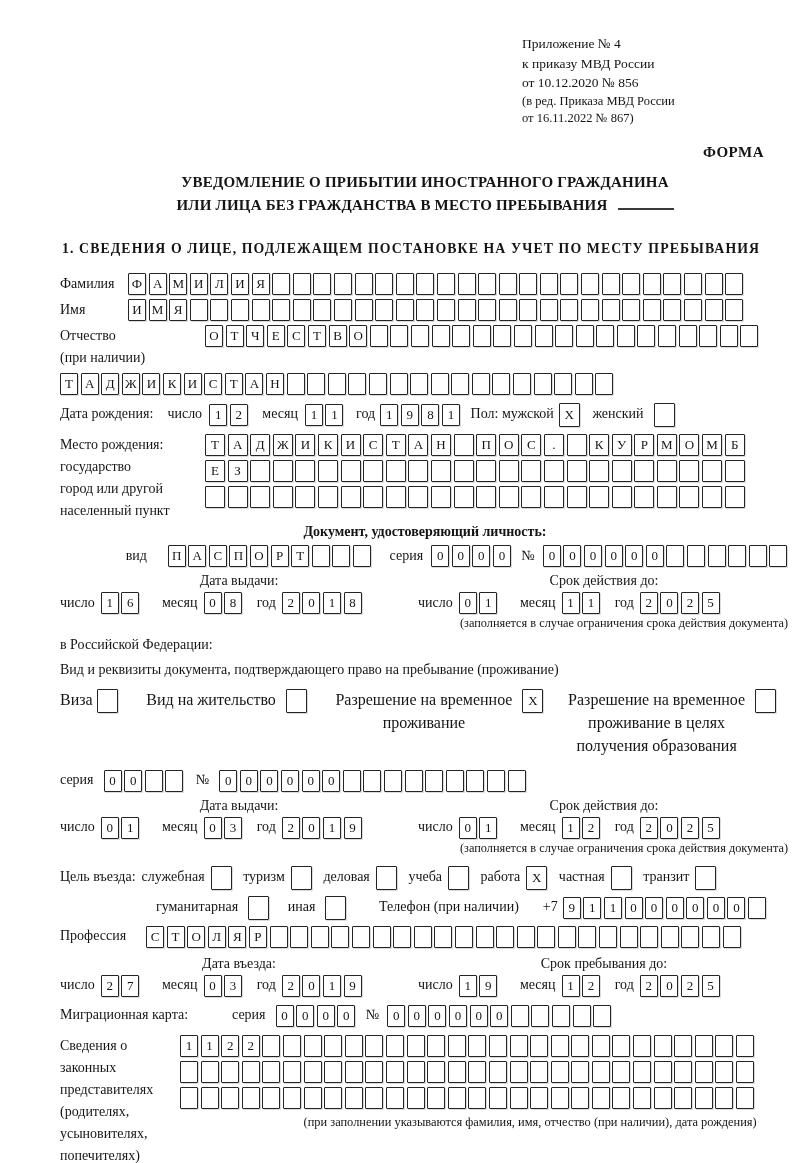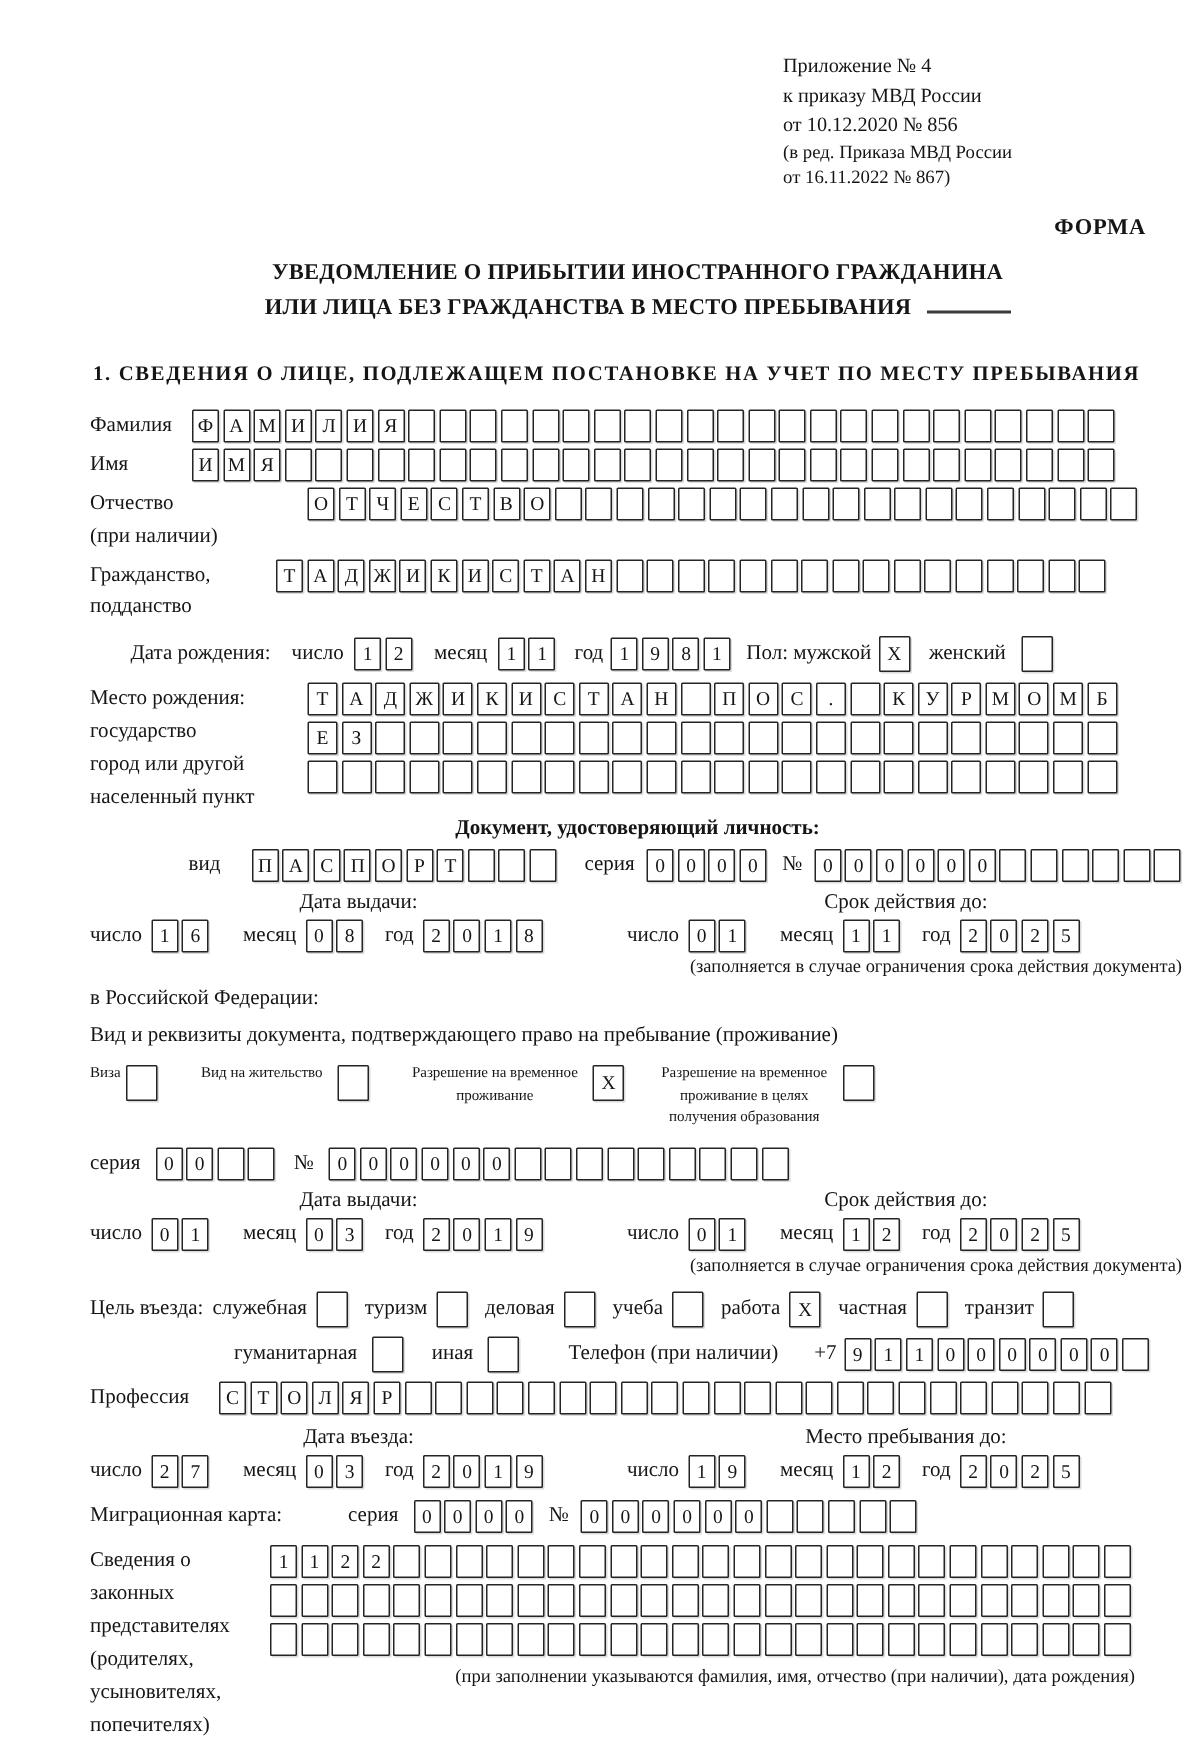--- a/index.html
+++ b/index.html
@@ -31,21 +31,21 @@
   .dgroup .cells:last-child{margin-right:0;}
   .halves{display:flex;}
   .half-l{width:358px;flex:0 0 auto;}
   .half-r{flex:1 1 auto;}
   .subhead{font-size:14px;text-align:center;}
   .center-bold{font-weight:bold;font-size:14px;text-align:center;margin-top:8px;}
   .note{font-size:12.3px;text-align:right;margin-top:2px;padding-right:2px;}
   .plain{font-size:14px;margin-top:9px;}
   .optrow{display:flex;align-items:flex-start;margin-top:10px;}
   .opt{display:flex;align-items:flex-start;}
-  .opt .olbl{font-size:10px;line-height:1.45;text-align:center;}
+  .opt .olbl{font-size:16px;line-height:1.45;text-align:center;}
   .opt .cells{margin-left:10px;margin-top:1px;}
   .inlineopt{display:flex;align-items:center;}
   .inlineopt .cells{margin-left:6px;}
   .labelcol{flex:0 0 auto;font-size:14px;line-height:1.58;}
   .cellblock .row{margin-top:0;margin-bottom:4px;}
   .repnote{font-size:12.4px;text-align:right;margin-top:6px;margin-left:40px;}
 </style>
 </head>
 <body>
 
@@ -167,21 +167,20 @@
         <div class="cell"></div>
         <div class="cell"></div>
         <div class="cell"></div>
         <div class="cell"></div>
         <div class="cell"></div>
         <div class="cell"></div>
       </div>
   </div>
 
   <div class="row" style="align-items:flex-start;">
-    <span class="lbl2" style="width:124px;"><span>Гражданство,</span><br><span>подданство</span></span>
     <div class="cells">
         <div class="cell">Т</div>
         <div class="cell">А</div>
         <div class="cell">Д</div>
         <div class="cell">Ж</div>
         <div class="cell">И</div>
         <div class="cell">К</div>
         <div class="cell">И</div>
         <div class="cell">С</div>
         <div class="cell">Т</div>
@@ -199,21 +198,21 @@
         <div class="cell"></div>
         <div class="cell"></div>
         <div class="cell"></div>
         <div class="cell"></div>
         <div class="cell"></div>
         <div class="cell"></div>
         <div class="cell"></div>
       </div>
   </div>
 
-  <div class="row" style="margin-top:8px;margin-left:27px;">
+  <div class="row" style="margin-top:8px;">
     <span class="lbl">Дата рождения:</span>
     <span class="lbl" style="margin-left:14px;margin-right:7px;">число</span>
     <div class="cells">
         <div class="cell">1</div>
         <div class="cell">2</div>
       </div>
     <span class="lbl" style="margin-left:12px;margin-right:7px;">месяц</span>
     <div class="cells">
         <div class="cell">1</div>
         <div class="cell">1</div>
@@ -627,21 +626,21 @@
         <div class="cell"></div>
         <div class="cell"></div>
         <div class="cell"></div>
         <div class="cell"></div>
         <div class="cell"></div>
       </div>
   </div>
 
   <div class="halves" style="margin-top:8px;">
     <div class="half-l subhead">Дата въезда:</div>
-    <div class="half-r subhead">Место пребывания до:</div>
+    <div class="half-r subhead">Срок пребывания до:</div>
   </div>
 
   <div class="halves" style="margin-top:3px;">
     <div class="half-l dgroup">
       <span class="lbl">число</span>
       <div class="cells">
           <div class="cell">2</div>
           <div class="cell">7</div>
         </div>
       <span class="lbl" style="margin-left:8px;">месяц</span>

